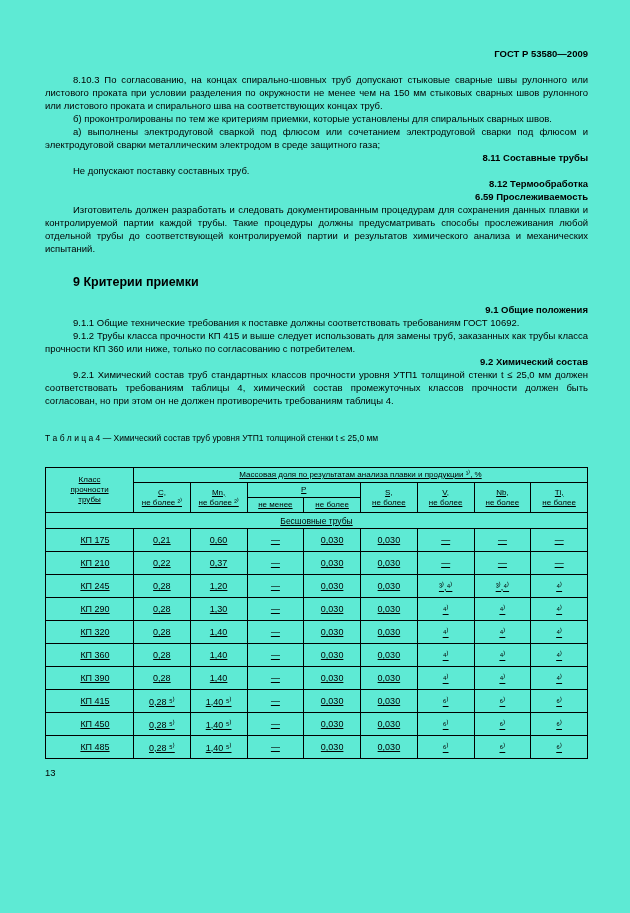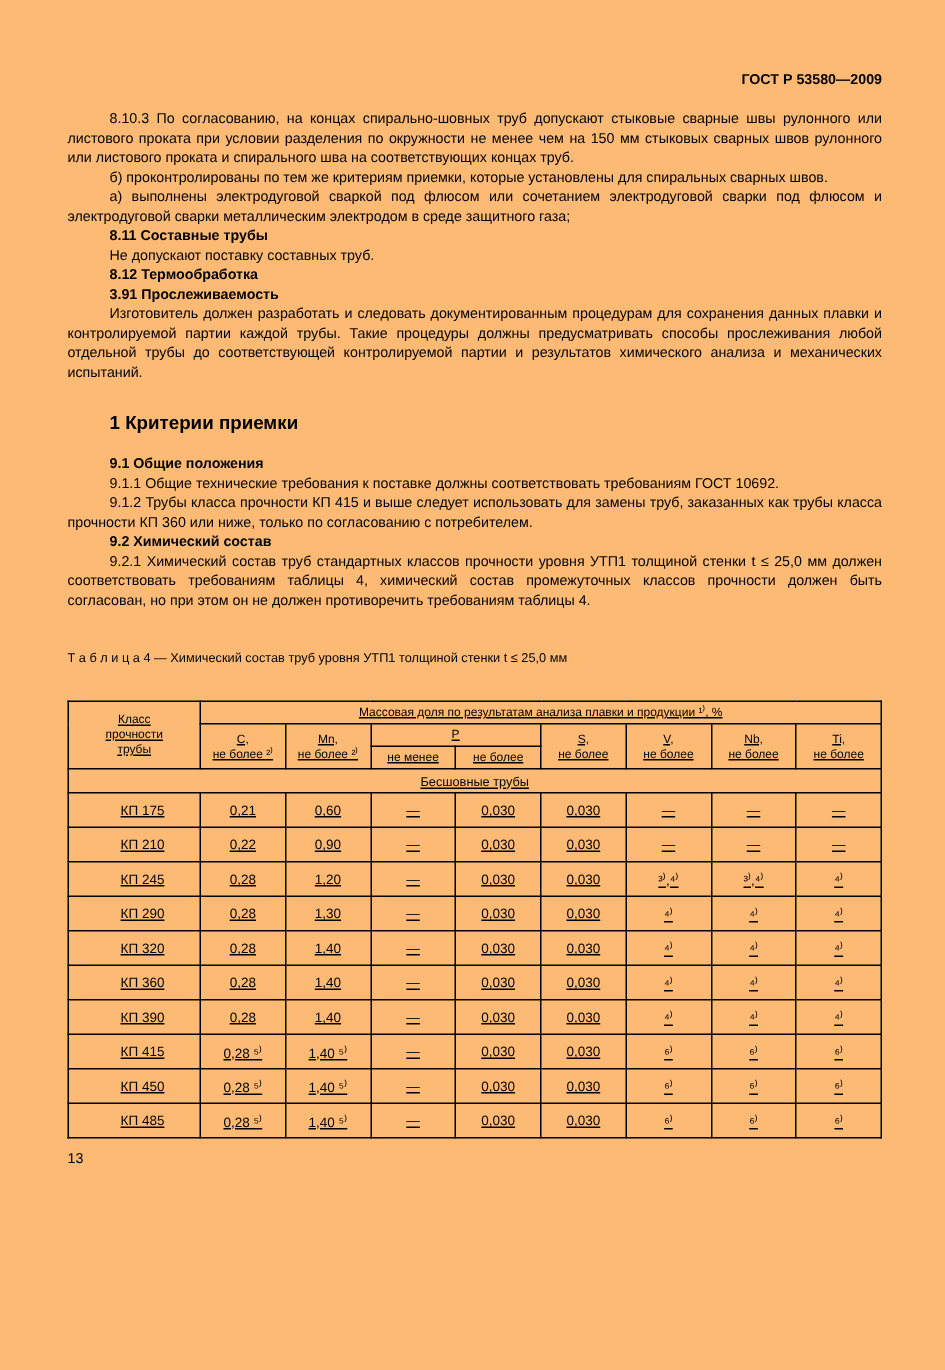--- a/index.html
+++ b/index.html
@@ -1,28 +1,28 @@
 <!DOCTYPE html>
 <html><head>
 <meta charset="utf-8">
 <style>
   * { margin:0; padding:0; box-sizing:border-box; }
   html,body { background:#e8e8e8; }
   body { font-family:"Liberation Sans", sans-serif; color:#000; }
   .page {
     position:relative; width:630px; height:913px; margin:0 auto;
-    background:#fdba74; padding:48px 42px 0 45px; overflow:hidden;
+    background:#5eead4; padding:48px 42px 0 45px; overflow:hidden;
   }
   .doc-header {
     text-align:right; font-size:9.5px; font-weight:bold; margin-bottom:14px;
   }
   .para {
     font-size:9.5px; line-height:13px; text-align:justify; text-indent:28px;
   }
-  .para.bold { font-weight:bold; text-align:left; }
+  .para.bold { font-weight:bold; text-align:right; }
   .section-heading {
     font-size:12.5px; font-weight:bold; margin:20px 0 14px; text-indent:28px;
   }
   .table-caption {
     font-size:8.5px; margin:26px 0 24px; text-align:left;
   }
   table.chem {
     width:100%; border-collapse:collapse; table-layout:fixed;text-decoration:underline;
   }
   table.chem th, table.chem td {
@@ -46,24 +46,24 @@
 <div class="page">
 
   <div class="doc-header">ГОСТ Р 53580—2009</div>
 
   <p class="para">8.10.3 По согласованию, на концах спирально-шовных труб допускают стыковые сварные швы рулонного или листового проката при условии разделения по окружности не менее чем на 150 мм стыковых сварных швов рулонного или листового проката и спирального шва на соответствующих концах труб.</p>
   <p class="para">б) проконтролированы по тем же критериям приемки, которые установлены для спиральных сварных швов.</p>
   <p class="para">а) выполнены электродуговой сваркой под флюсом или сочетанием электродуговой сварки под флюсом и электродуговой сварки металлическим электродом в среде защитного газа;</p>
   <p class="para bold">8.11 Составные трубы</p>
   <p class="para">Не допускают поставку составных труб.</p>
   <p class="para bold">8.12 Термообработка</p>
-  <p class="para bold">3.91 Прослеживаемость</p>
+  <p class="para bold">6.59 Прослеживаемость</p>
   <p class="para">Изготовитель должен разработать и следовать документированным процедурам для сохранения данных плавки и контролируемой партии каждой трубы. Такие процедуры должны предусматривать способы прослеживания любой отдельной трубы до соответствующей контролируемой партии и результатов химического анализа и механических испытаний.</p>
 
-  <h1 class="section-heading">1 Критерии приемки</h1>
+  <h1 class="section-heading">9 Критерии приемки</h1>
 
   <p class="para bold">9.1 Общие положения</p>
   <p class="para">9.1.1 Общие технические требования к поставке должны соответствовать требованиям ГОСТ 10692.</p>
   <p class="para">9.1.2 Трубы класса прочности КП 415 и выше следует использовать для замены труб, заказанных как трубы класса прочности КП 360 или ниже, только по согласованию с потребителем.</p>
   <p class="para bold">9.2 Химический состав</p>
   <p class="para">9.2.1 Химический состав труб стандартных классов прочности уровня УТП1 толщиной стенки t ≤ 25,0 мм должен соответствовать требованиям таблицы 4, химический состав промежуточных классов прочности должен быть согласован, но при этом он не должен противоречить требованиям таблицы 4.</p>
 
   <div class="table-caption">Т а б л и ц а 4 — Химический состав труб уровня УТП1 толщиной стенки t ≤ 25,0 мм</div>
 
   <table class="chem">
@@ -116,21 +116,21 @@
           <td>—</td>
           <td>0,030</td>
           <td>0,030</td>
           <td>—</td>
           <td>—</td>
           <td>—</td>
         </tr>
         <tr>
           <td class="class-cell">КП 210</td>
           <td>0,22</td>
-          <td>0,90</td>
+          <td>0,37</td>
           <td>—</td>
           <td>0,030</td>
           <td>0,030</td>
           <td>—</td>
           <td>—</td>
           <td>—</td>
         </tr>
         <tr>
           <td class="class-cell">КП 245</td>
           <td>0,28</td>

